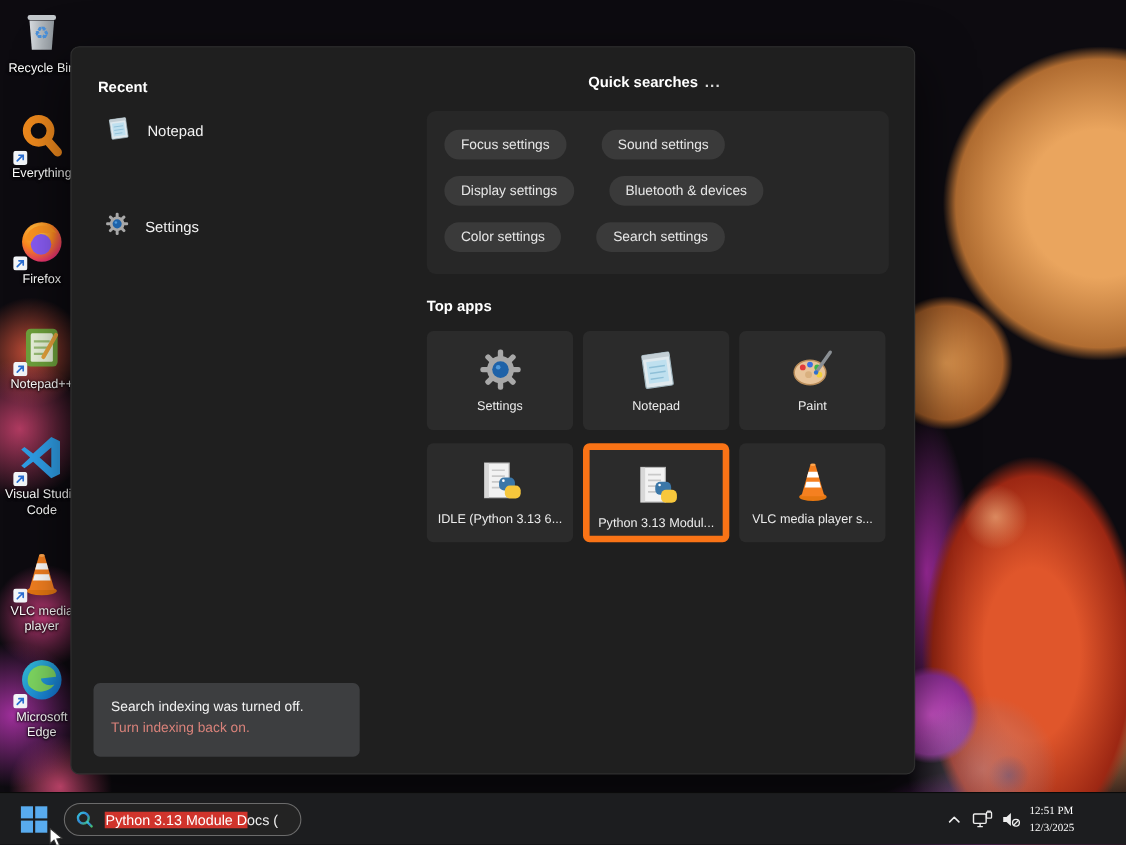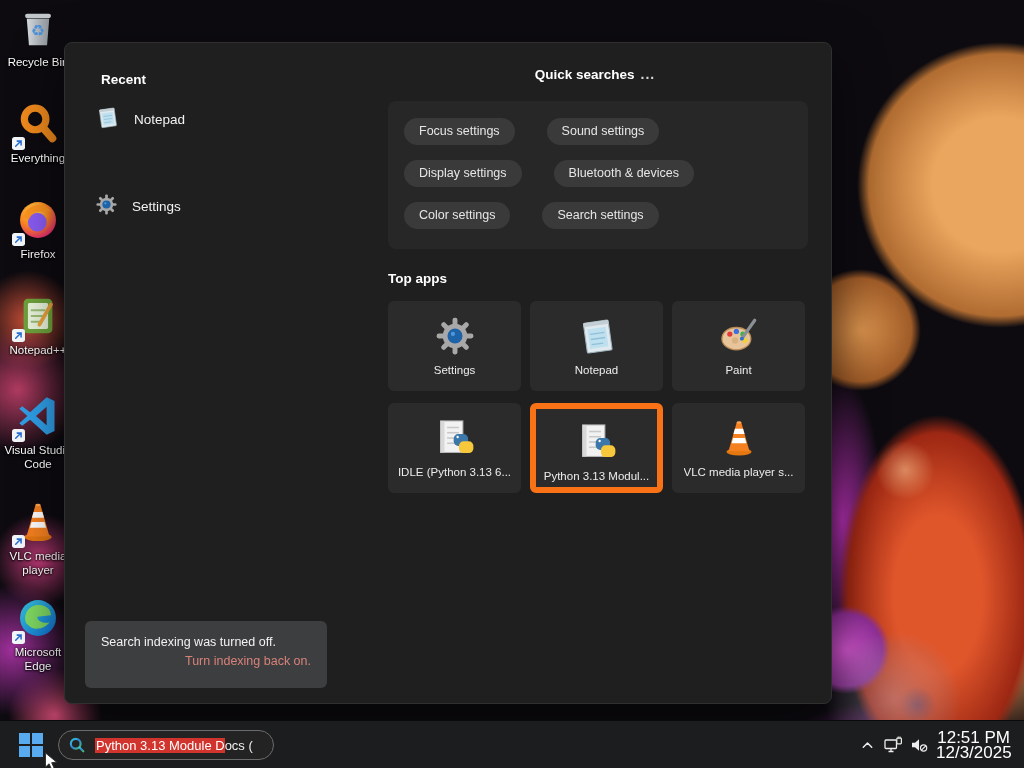--- a/index.html
+++ b/index.html
@@ -35,21 +35,21 @@
   .badge { position:absolute; left:-2px; bottom:-2px; width:13px; height:13px; }
   .dlabel { margin-top:3px; font-size:11.5px; line-height:14px; color:#fff;
     text-shadow:0 1px 2px #000, 0 0 3px #000; }
   .dlabel span { display:block; white-space:nowrap; }
 
   
   #panel { position:absolute; left:64px; top:42px; width:768px; height:662px;
     background:#1f1f1f; border:1px solid #303030; border-radius:8px; z-index:5;
     box-shadow:0 18px 50px rgba(0,0,0,.6); color:#fff; }
   .sec-header { font-size:13.5px; font-weight:bold; color:#fff; }
-  #recent-header { position:absolute; left:24px; top:29px;margin-left:12px; }
+  #recent-header { position:absolute; left:24px; top:29px; }
   .recent-item { position:absolute; left:30px; display:flex; align-items:center; gap:14px; height:28px; cursor:pointer; }
   .recent-item .ri-label { font-size:13.5px; color:#f2f2f2; }
   #recent-item-0 { top:62px; }
   #recent-item-1 { top:149px; }
 
   #col-right { position:absolute; left:323px; top:0; width:421px; height:100%; }
   #qs-header-row { position:absolute; top:22px; left:0; width:420px; display:flex;
     justify-content:center; align-items:center; }
   #qs-more { color:#d8d8d8; font-size:14px; font-weight:bold; letter-spacing:1px; cursor:pointer; line-height:10px; padding:4px 6px; }
   #qs-box { position:absolute; top:58px; left:0; width:420px; height:148px;
@@ -65,38 +65,38 @@
     display:flex; flex-direction:column; align-items:center; justify-content:flex-start;
     padding-top:12px; cursor:pointer; position:relative; }
   .tile.selected { border:6px solid #f97316; padding-top:10px; }
   .tile-icon { height:46px; display:flex; align-items:center; justify-content:center; }
   .tile-label { margin-top:5px; font-size:11.5px; color:#ececec; max-width:125px;
     overflow:hidden; white-space:nowrap; }
 
   #notice { position:absolute; left:20px; top:578px; width:242px; height:67px;
     background:#3d3e40; border-radius:6px; padding:12px 16px; }
   #notice-msg { font-size:12.5px; color:#f2f2f2; line-height:18px; }
-  #notice-link { font-size:12.5px; color:#d9827a; line-height:20px; cursor:pointer;text-align:right; }
+  #notice-link { font-size:12.5px; color:#d9827a; line-height:20px; cursor:pointer; }
 
   
   #taskbar { position:absolute; left:0; bottom:0; width:1024px; height:48px;
     background:#1c1d1f; border-top:1px solid #0a0a0a; z-index:10; }
   #start-btn { position:absolute; left:17px; top:10px; width:28px; height:28px;
     display:flex; align-items:center; justify-content:center; cursor:pointer; border-radius:4px; }
   #tb-search { position:absolute; left:58px; top:9px; width:216px; height:30px;
     background:#232323; border:1px solid #6b6b6b; border-radius:15px;
     display:flex; align-items:center; padding-left:9px; gap:9px; cursor:text; }
   #tb-search-text { font-size:13px; white-space:nowrap; overflow:hidden; }
   #tb-search-text .sel { background:#d0342c; color:#fff; padding:2px 0 3px 1px; }
   #tb-search-text .rest { color:#f0f0f0; }
   #tray { position:absolute; right:4px; top:0; height:48px; display:flex; align-items:center; }
   .tray-btn { width:26px; height:30px; display:flex; align-items:center; justify-content:center;
     cursor:pointer; border-radius:4px; }
-  #clock { width:84px; text-align:right; padding-right:10px; margin-left:4px;
-    color:#fff; font-size:17px; line-height:15px; cursor:pointer; }
+  #clock { width:84px; text-align:left; padding-right:10px; margin-left:4px;
+    color:#fff; font-size:10px; line-height:15px; cursor:pointer;font-family:Liberation Serif, serif; }
 
   #cursor { position:absolute; left:44px; top:752px; z-index:30; }
 </style>
 </head>
 <body>
 
 <div id="stage">
 
   <div id="wallpaper"></div>
 

